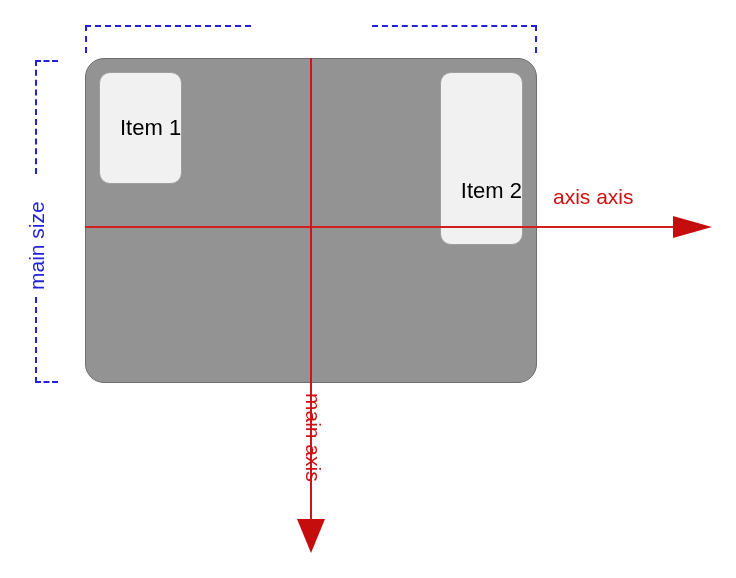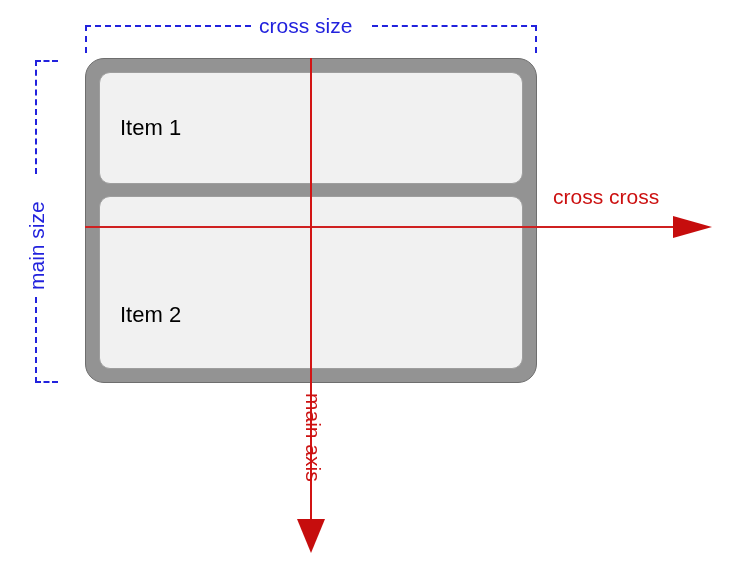--- a/index.html
+++ b/index.html
@@ -25,21 +25,20 @@
     left: 85px;
     top: 58px;
     width: 452px;
     height: 325px;
     box-sizing: border-box;
     background: #939393;
     border: 1px solid #6e6e6e;
     border-radius: 19px;
     padding: 13px;
     display: flex;
-    flex-direction: column;
     justify-content: space-between;
   }
 
   
   .flex-item {
     box-sizing: border-box;
     background: #f1f1f1;
     border: 1px solid #9e9e9e;
     border-radius: 11px;
     display: flex;
@@ -187,21 +186,20 @@
 </style>
 </head>
 <body>
 
 <div id="canvas">
 
   <div class="bracket-seg bracket-top-left"></div>
   <div class="bracket-seg bracket-top-right"></div>
   <div class="bracket-seg bracket-top-tick-l"></div>
   <div class="bracket-seg bracket-top-tick-r"></div>
-  <div class="size-label cross-size">cross size</div>
 
   <div class="bracket-seg bracket-left-top"></div>
   <div class="bracket-seg bracket-left-bottom"></div>
   <div class="bracket-seg bracket-left-tick-t"></div>
   <div class="bracket-seg bracket-left-tick-b"></div>
   <div class="size-label main-size">main size</div>
 
   <div class="flex-container">
     <div class="flex-item item-1">
       <span class="item-label">Item 1</span>
@@ -209,16 +207,16 @@
     <div class="flex-item item-2">
       <span class="item-label">Item 2</span>
     </div>
   </div>
 
   <div class="axis-line-h"></div>
   <div class="arrowhead-right"></div>
   <div class="axis-line-v"></div>
   <div class="arrowhead-down"></div>
 
-  <div class="axis-label cross-axis">cross cross</div>
+  <div class="axis-label cross-axis">axis axis</div>
   <div class="axis-label main-axis">main axis</div>
 
 </div>
 
 </body></html>

